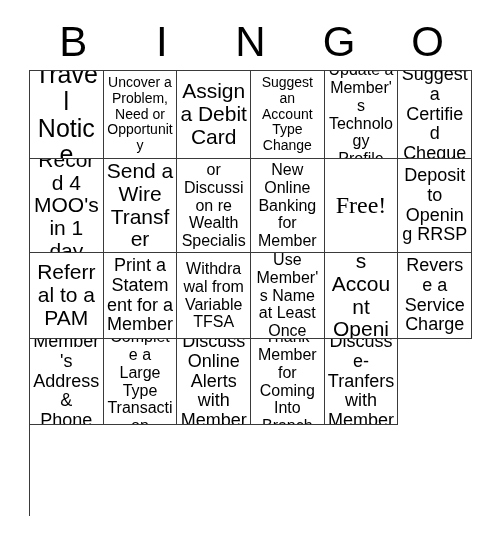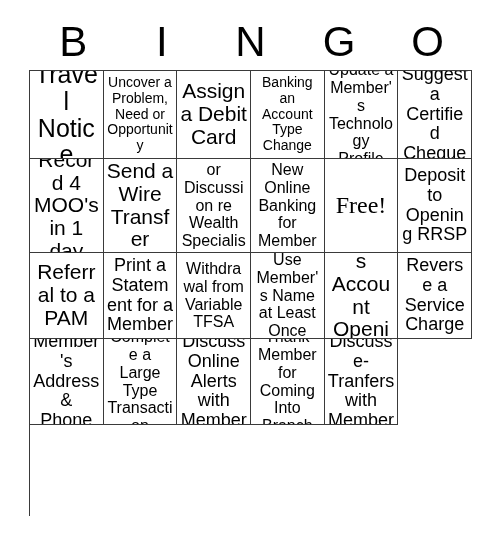--- a/index.html
+++ b/index.html
@@ -98,21 +98,21 @@
     <div class="cell fs-xl">
         <span class="cell-text">Travel Notice</span>
       </div>
     <div class="cell fs-xs">
         <span class="cell-text">Uncover a Problem, Need or Opportunity</span>
       </div>
     <div class="cell fs-lg">
         <span class="cell-text">Assign a Debit Card</span>
       </div>
     <div class="cell fs-xs">
-        <span class="cell-text">Banking an Account Type Change</span>
+        <span class="cell-text">Suggest an Account Type Change</span>
       </div>
 
     <div class="cell fs-sm">
         <span class="cell-text">Update a Member's Technology Profile</span>
       </div>
     <div class="cell fs-md">
         <span class="cell-text">Suggest a Certified Cheque</span>
       </div>
     <div class="cell fs-lg">
         <span class="cell-text">Record 4 MOO's in 1 day</span>

